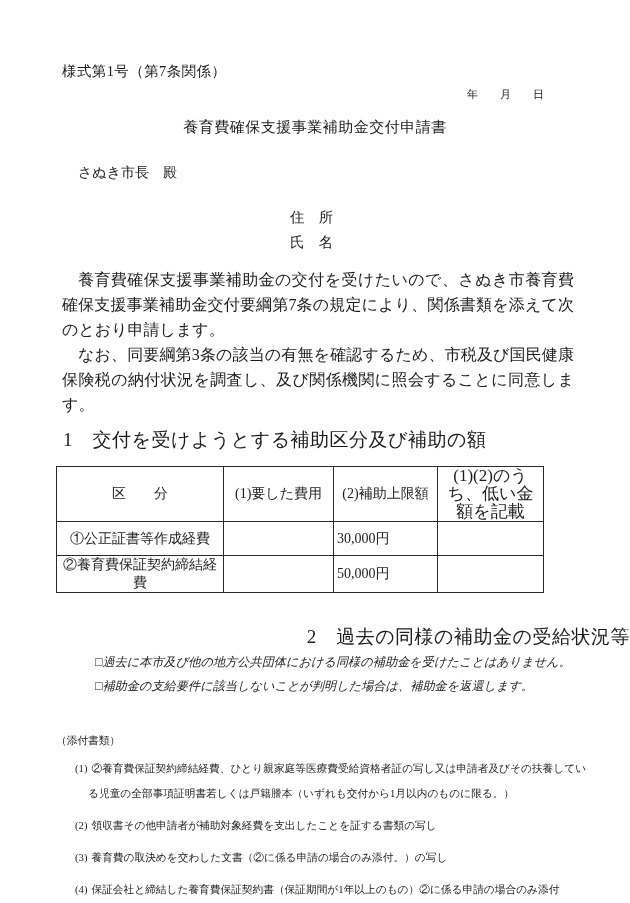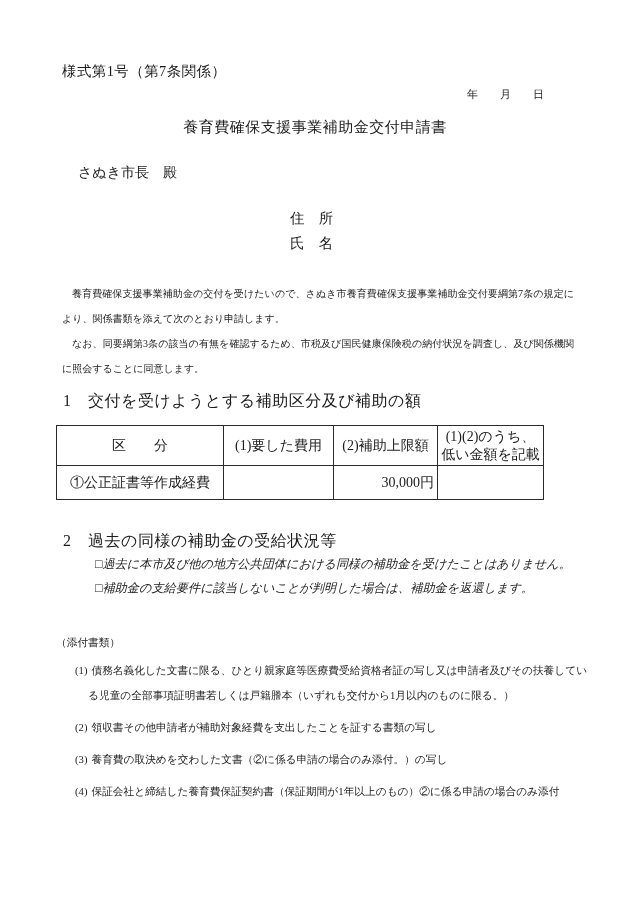--- a/index.html
+++ b/index.html
@@ -33,57 +33,58 @@
     letter-spacing: 0.5px;
   }
   .addressee {
     margin: 27px 0 0 78px;
     font-size: 14px;
   }
   .applicant {
     margin: 24px 0 0 290px;
     line-height: 25px;
     font-size: 14.4px;
+    font-family: Liberation Mono, monospace;
   }
   .body-text {
-    margin: 25px 60px 0 62px;
+    margin: 11px 60px 0 62px;
     width: 512px;
     line-height: 25px;
     text-align: justify;
-    font-size: 10px;
+    font-size: 16px;
   }
   .body-text p { text-indent: 1em; }
   .sec-heading {
     margin-left: 63px;
-    font-size: 16px;
+    font-size: 19px;
     letter-spacing: 0.5px;
   }
   .s1-heading { margin-top: 10px; }
-  .s2-heading { margin-top: 31px; }
+  .s2-heading { margin-top: 31px; text-align: right; }
   table.subsidy-table {
     margin: 13px 0 0 56px;
     border-collapse: collapse;
     table-layout: fixed;
     width: 487px;
     font-size: 14px;
   }
   table.subsidy-table col.c1 { width: 167px; }
   table.subsidy-table col.c2 { width: 110px; }
   table.subsidy-table col.c3 { width: 104px; }
   table.subsidy-table col.c4 { width: 106px; }
   table.subsidy-table th, table.subsidy-table td {
     border: 1.2px solid #2a2a2a;
     font-weight: normal;
     vertical-align: middle;
     padding: 0 3px;
   }
   table.subsidy-table th { text-align: center; height: 40px; line-height: 18px; }
-  th.th-lower { text-align: left; font-size: 14px; }
+  th.th-lower { text-align: left; font-size: 17px; }
   td.cell-category { text-align: center; height: 34px; }
-  td.cell-limit { text-align: right; padding-right: 18px; }
+  td.cell-limit { text-align: left; padding-right: 18px; }
   td.cell-total-label { text-align: right; padding-right: 10px; height: 35px; }
   .checkbox-line {
     margin-left: 95px;
     line-height: 24px;
     font-size: 12.2px;
     font-style: italic;
   }
   .checkbox-line:first-of-type { margin-top: 21px; }
   .attachments {
     margin: 33px 40px 0 56px;
@@ -136,36 +137,42 @@
         <th>(1)要した費用</th>
         <th>(2)補助上限額</th>
         <th class="th-lower">(1)(2)のうち、低い金額を記載</th>
       </tr>
       <tr>
         <td class="cell-category">①公正証書等作成経費</td>
         <td class="cell-cost"></td>
         <td class="cell-limit">30,000円</td>
         <td class="cell-lower"></td>
       </tr>
+      <tr>
+        <td class="cell-category">②養育費保証契約締結経費</td>
+        <td class="cell-cost"></td>
+        <td class="cell-limit">50,000円</td>
+        <td class="cell-lower"></td>
+      </tr>
     </tbody>
   </table>
 
   <div class="sec-heading s2-heading">2　過去の同様の補助金の受給状況等</div>
 
   <div class="checkbox-line">
     <span>□</span><span>過去に本市及び他の地方公共団体における同様の補助金を受けたことはありません。</span>
   </div>
   <div class="checkbox-line">
     <span>□</span><span>補助金の支給要件に該当しないことが判明した場合は、補助金を返還します。</span>
   </div>
 
   <div class="attachments">
     <div class="att-heading">（添付書類）</div>
     <div class="att-item">
-      <span class="att-num">(1)</span><span>債務名義化した文書に限る、ひとり親家庭等医療費受給資格者証の写し又は申請者及びその扶養している児童の全部事項証明書若しくは戸籍謄本（いずれも交付から1月以内のものに限る。）</span>
+      <span class="att-num">(1)</span><span>②養育費保証契約締結経費、ひとり親家庭等医療費受給資格者証の写し又は申請者及びその扶養している児童の全部事項証明書若しくは戸籍謄本（いずれも交付から1月以内のものに限る。）</span>
     </div>
     <div class="att-item">
       <span class="att-num">(2)</span><span>領収書その他申請者が補助対象経費を支出したことを証する書類の写し</span>
     </div>
     <div class="att-item">
       <span class="att-num">(3)</span><span>養育費の取決めを交わした文書（②に係る申請の場合のみ添付。）の写し</span>
     </div>
     <div class="att-item">
       <span class="att-num">(4)</span><span>保証会社と締結した養育費保証契約書（保証期間が1年以上のもの）②に係る申請の場合のみ添付</span>
     </div>

